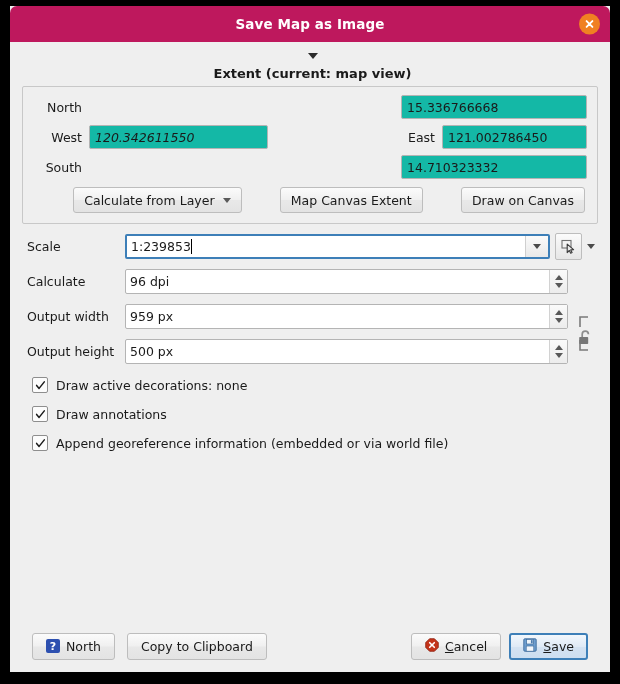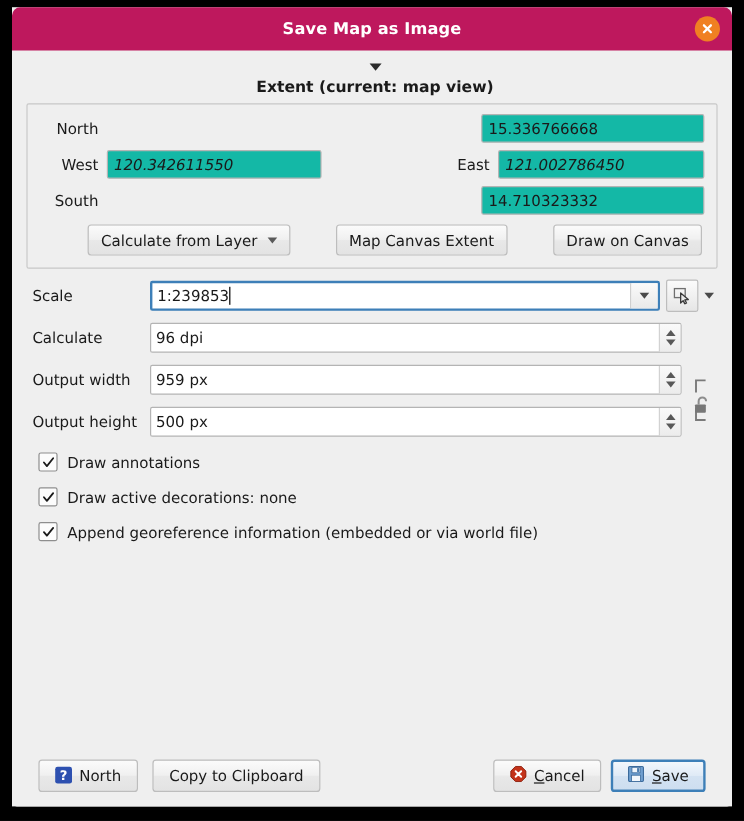--- a/index.html
+++ b/index.html
@@ -146,21 +146,21 @@
   }
   .row-north { margin-bottom: 6px; }
   .row-mid {
     display: flex;
     align-items: center;
     margin-bottom: 6px;
   }
   .ext-lbl { width: 56px; text-align: right; padding-right: 7px; box-sizing: border-box; }
   .in-north, .in-south { width: 186px; }
   .in-west  { width: 179px; font-style: italic; }
-  .in-east  { width: 172px; font-style: italic; }
+  .in-east  { width: 145px; }
   .mid-spacer { flex: 1 1 auto; }
 
   .extent-buttons {
     display: flex;
     align-items: center;
     margin-top: 8px;
     padding: 0 2px;
   }
   .extent-buttons .sp { flex: 1 1 auto; }
 
@@ -475,30 +475,30 @@
         </svg>
       </span>
     </div>
 
     <div class="chk-row">
       <span class="chk">
         <svg width="11" height="11" viewBox="0 0 11 11">
           <path d="M1.6 5.4 L4.1 8.4 L9.3 1.9" fill="none" stroke="#1a1a1a" stroke-width="1.5" stroke-linecap="round" stroke-linejoin="round"></path>
         </svg>
       </span>
-      <span class="lbl">Draw annotations</span>
+      <span class="lbl">Draw active decorations: none</span>
     </div>
 
     <div class="chk-row">
       <span class="chk">
         <svg width="11" height="11" viewBox="0 0 11 11">
           <path d="M1.6 5.4 L4.1 8.4 L9.3 1.9" fill="none" stroke="#1a1a1a" stroke-width="1.5" stroke-linecap="round" stroke-linejoin="round"></path>
         </svg>
       </span>
-      <span class="lbl">Draw active decorations: none</span>
+      <span class="lbl">Draw annotations</span>
     </div>
 
     <div class="chk-row">
       <span class="chk">
         <svg width="11" height="11" viewBox="0 0 11 11">
           <path d="M1.6 5.4 L4.1 8.4 L9.3 1.9" fill="none" stroke="#1a1a1a" stroke-width="1.5" stroke-linecap="round" stroke-linejoin="round"></path>
         </svg>
       </span>
       <span class="lbl">Append georeference information (embedded or via world file)</span>
     </div>

